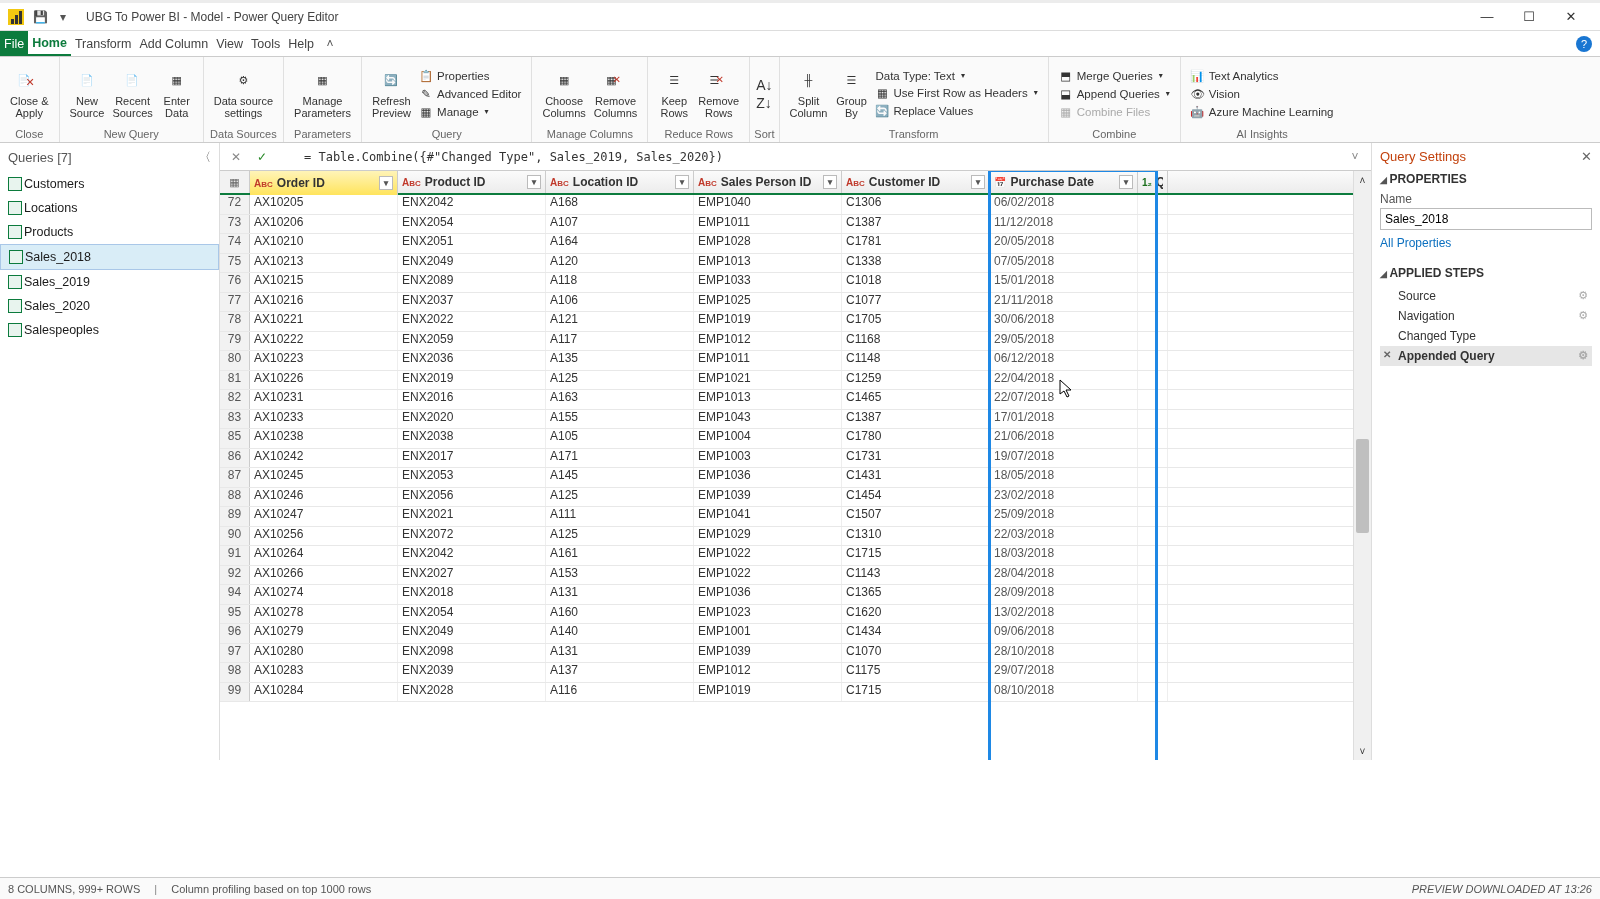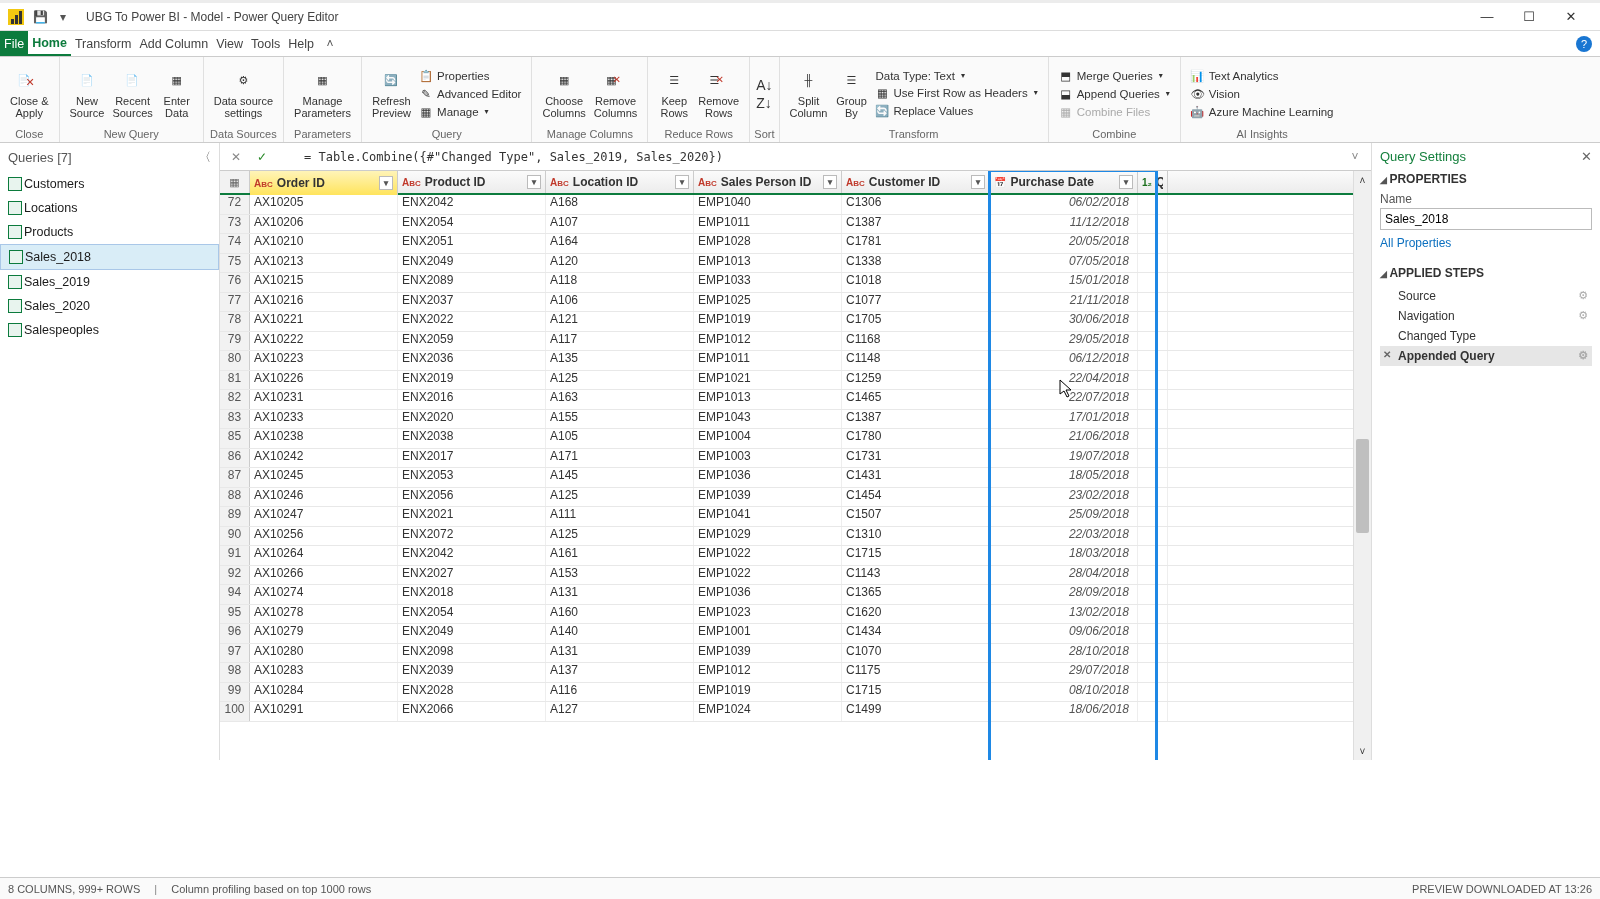--- a/index.html
+++ b/index.html
@@ -56,30 +56,30 @@
 .thead .col .dtype sub { font-size: 8px; }
 .thead .col.selected { background: linear-gradient(#fff4b8,#ffe45c); border-top: 2px solid #e0a800; margin-top:-2px; height:26px;}
 .thead .col .dd { margin-left: auto; width:14px; height:14px; display:flex;align-items:center;justify-content:center;color:#555;font-size:9px;border:1px solid #bbb;background:#fff;}
 .thead .col.date .dtype { color: #1a6e1a; }
 .highlight-col { position: absolute; border: 3px solid #1e88e5; pointer-events: none; z-index: 5; }
 
 .tbody { height: 565px; overflow: hidden; position: relative; }
 .trow { display: flex; height: 19.5px; border-bottom: 1px solid #e8e8e8; font-size: 12px; }
 .trow .rn { width: 30px; text-align: center; background: #f2f2f2; border-right: 1px solid #ccc; color: #555; }
 .trow .cell { padding: 0 4px; border-right: 1px solid #eee; white-space: nowrap; overflow: hidden; }
-.trow .cell.date { text-align: right; font-style: italic; color: #555; padding-right: 8px; }
+.trow .cell.date { text-align: left; color: #555; padding-right: 8px; }
 
 .vscroll { position: absolute; right: 0; top: 0; width: 18px; height: 100%; background: #f0f0f0; border-left: 1px solid #ddd; }
 .vscroll .up, .vscroll .dn { height: 18px; display: flex; align-items: center; justify-content: center; font-size: 10px; color: #333; }
 .vscroll .thumb { position: absolute; left: 2px; right: 2px; top: 268px; height: 94px; background: #bfbfbf; border-radius: 2px; }
 
 
 .settings { width: 228px; padding: 6px 8px; }
 .settings-h { display: flex; align-items: center; margin-bottom: 8px; }
-.settings-h .t { font-size: 13px; color: #15803d; }
+.settings-h .t { font-size: 13px; color: #c2410c; }
 .settings-h .x { margin-left: auto; font-size: 13px; color: #666; }
 .sec-h { font-weight: 700; font-size: 12px; color: #333; margin: 6px 0; }
 .sec-h::before { content: "◢ "; font-size: 9px; color: #555;}
 .name-lbl { font-size: 12px; color: #555; margin-bottom: 2px; }
 .name-in { width: 100%; border: 1px solid #bbb; padding: 3px 4px; font-size: 12px; }
 .link { color: #0b6fbf; font-size: 12px; margin: 6px 16px 10px 0; display: inline-block; }
 .step { padding: 3px 4px 3px 18px; font-size: 12px; position: relative; }
 .step.sel { background: #e6e6e6; font-weight: 600; }
 .step.sel::before { content: "✕"; position: absolute; left: 3px; font-size: 10px; color: #666; }
 .step .gear { float: right; color: #aaa; font-size: 11px; }
@@ -619,30 +619,20 @@
           <div class="trow">
             <div class="rn">99</div>
             <div class="cell c-order">AX10284</div>
             <div class="cell c-product">ENX2028</div>
             <div class="cell c-location">A116</div>
             <div class="cell c-sales">EMP1019</div>
             <div class="cell c-customer">C1715</div>
             <div class="cell c-date date">08/10/2018</div>
             <div class="cell c-q"></div>
           </div>
-          <div class="trow">
-            <div class="rn">100</div>
-            <div class="cell c-order">AX10291</div>
-            <div class="cell c-product">ENX2066</div>
-            <div class="cell c-location">A127</div>
-            <div class="cell c-sales">EMP1024</div>
-            <div class="cell c-customer">C1499</div>
-            <div class="cell c-date date">18/06/2018</div>
-            <div class="cell c-q"></div>
-          </div>
         </div>
 
       <div class="vscroll">
         <div class="up">˄</div>
         <div class="thumb"></div>
         <div class="dn" style="position:absolute;bottom:0;left:0;right:0;">˅</div>
       </div>
 
       <div class="highlight-col" style="left:768px; top:-2px; width:170px; height:595px;"></div>
     </div>
@@ -664,18 +654,18 @@
         <div class="step">Changed Type</div>
         <div class="step sel">Appended Query<span class="gear">⚙</span></div>
       </div>
   </div>
 </div>
 
 <div class="status">
   <span>8 COLUMNS, 999+ ROWS</span>
   <span style="margin-left:14px;color:#888;">|</span>
   <span style="margin-left:14px;">Column profiling based on top 1000 rows</span>
-  <span style="margin-left:auto;">PREVIEW DOWNLOADED AT 13:26</span>
+  <span style="margin-left:auto;font-style:italic;">PREVIEW DOWNLOADED AT 13:26</span>
 </div>
 
 <svg class="cursor-overlay" style="left:1059px;top:379px;" viewBox="0 0 16 20">
     <path d="M1 1 L1 15 L5 12 L8 18 L10 17 L7 11 L12 11 Z" fill="#fff" stroke="#000" stroke-width="1"></path>
   </svg>
 
 </body></html>

